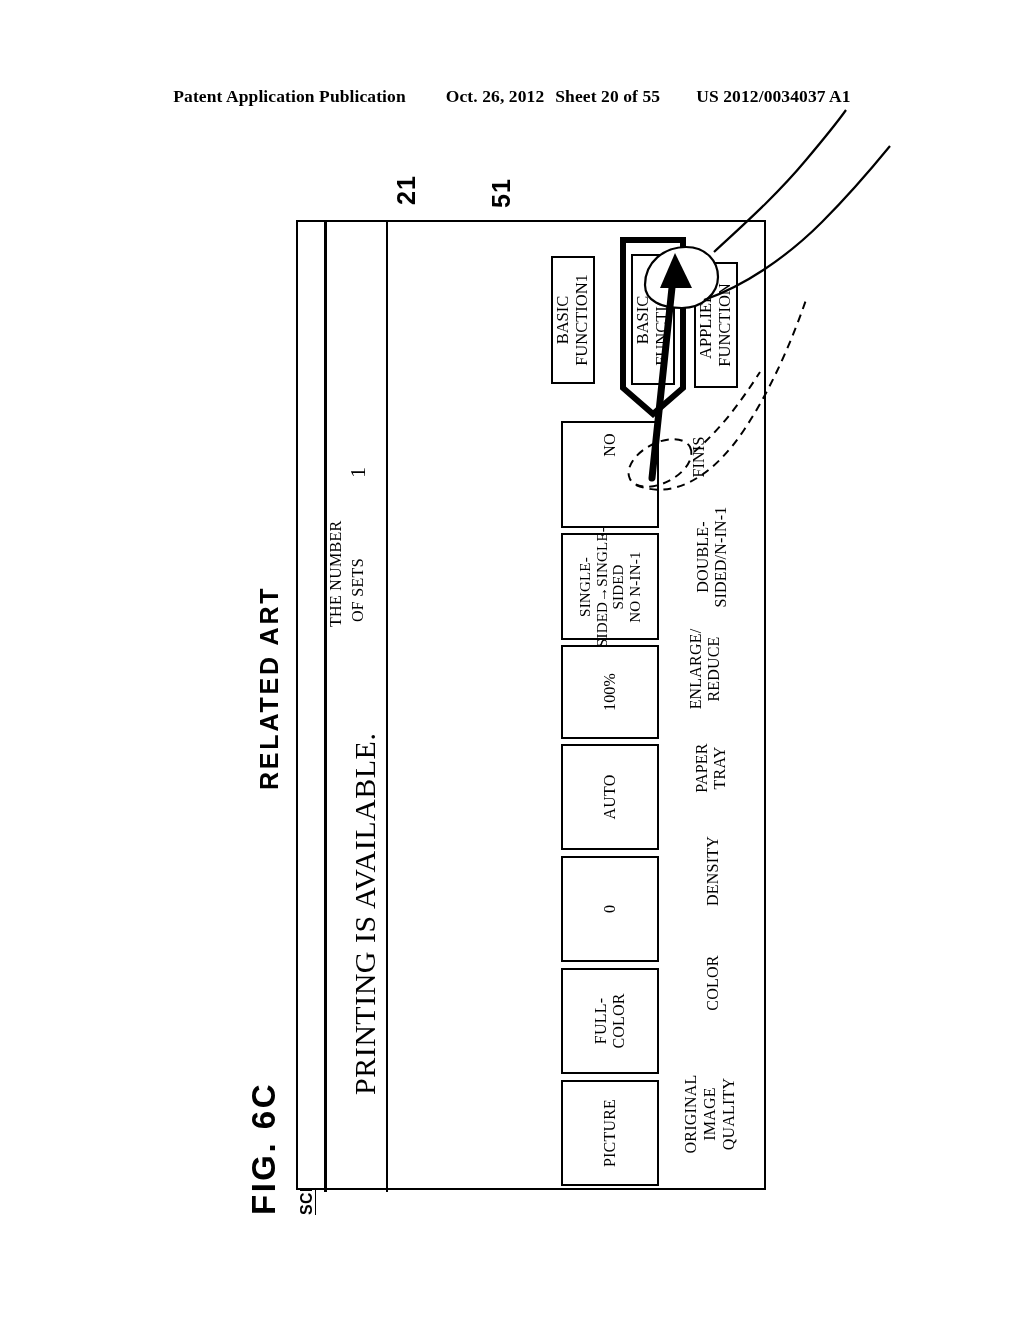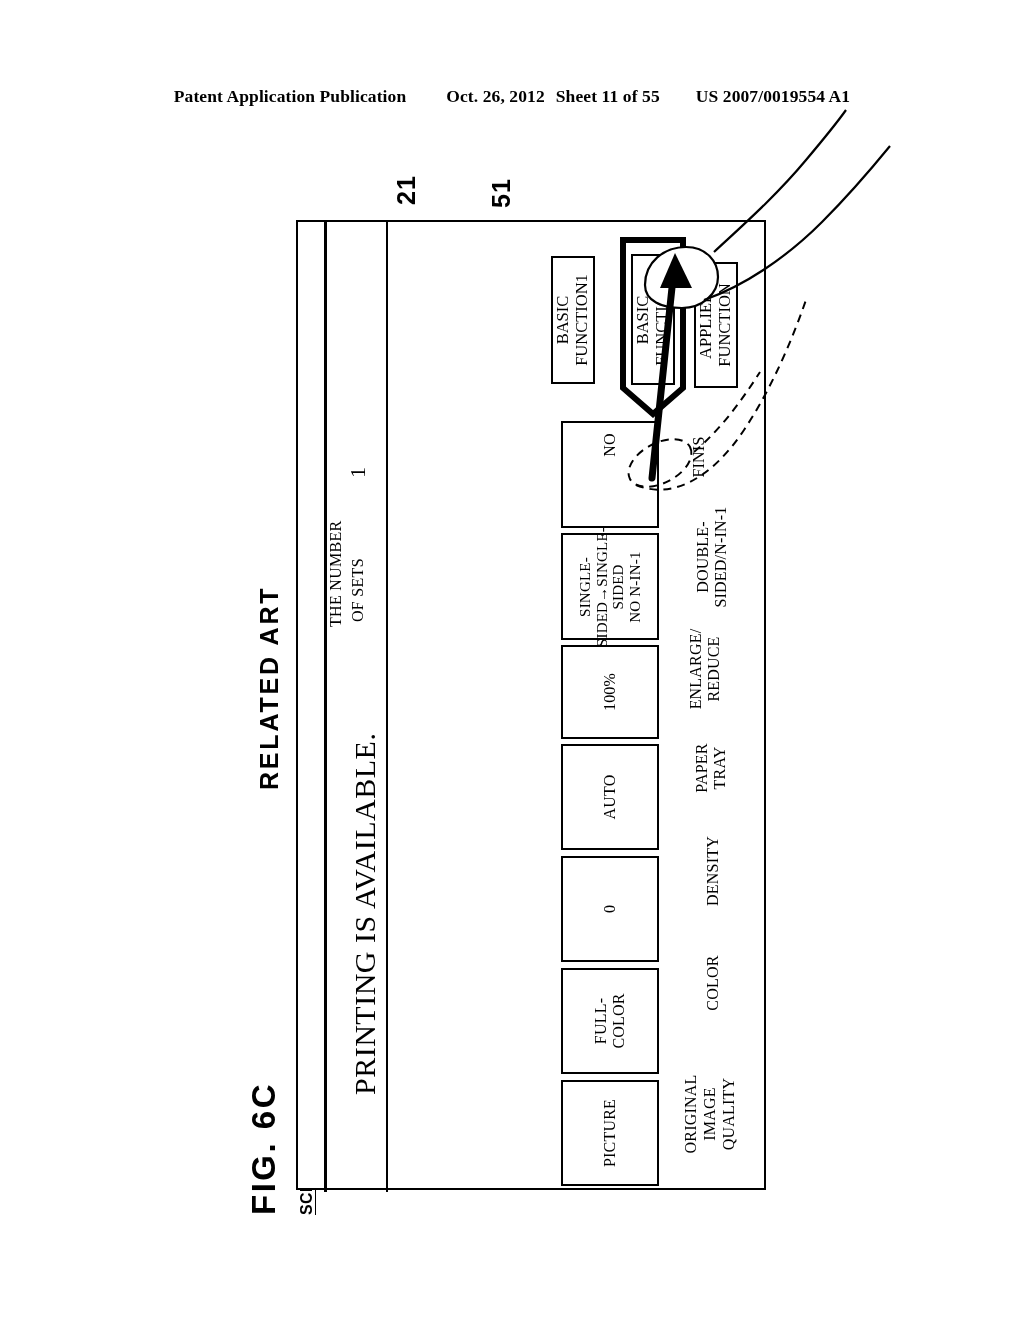--- a/index.html
+++ b/index.html
@@ -76,23 +76,23 @@
   svg.olay{position:absolute;overflow:visible;}
 </style>
 </head>
 <body>
 
 <div id="pub-header">
   <span class="seg">Patent Application Publication</span>
   <span class="gap1"></span>
   <span class="seg">Oct. 26, 2012</span>
   <span class="gap2"></span>
-  <span class="seg">Sheet 11 of 55</span>
+  <span class="seg">Sheet 20 of 55</span>
   <span class="gap3"></span>
-  <span class="seg">US 2007/0019554 A1</span>
+  <span class="seg">US 2012/0034037 A1</span>
 </div>
 
 <div class="rot" id="fig-label">FIG. 6C</div>
 <div class="rot" id="screen-id">SCREEN 906</div>
 <div class="rot" id="related-art">RELATED ART</div>
 
 <div class="rot refnum" id="ref-21">21</div>
 <div class="rot refnum" id="ref-51">51</div>
 <div class="rot refnum" id="ref-30">30</div>
 

